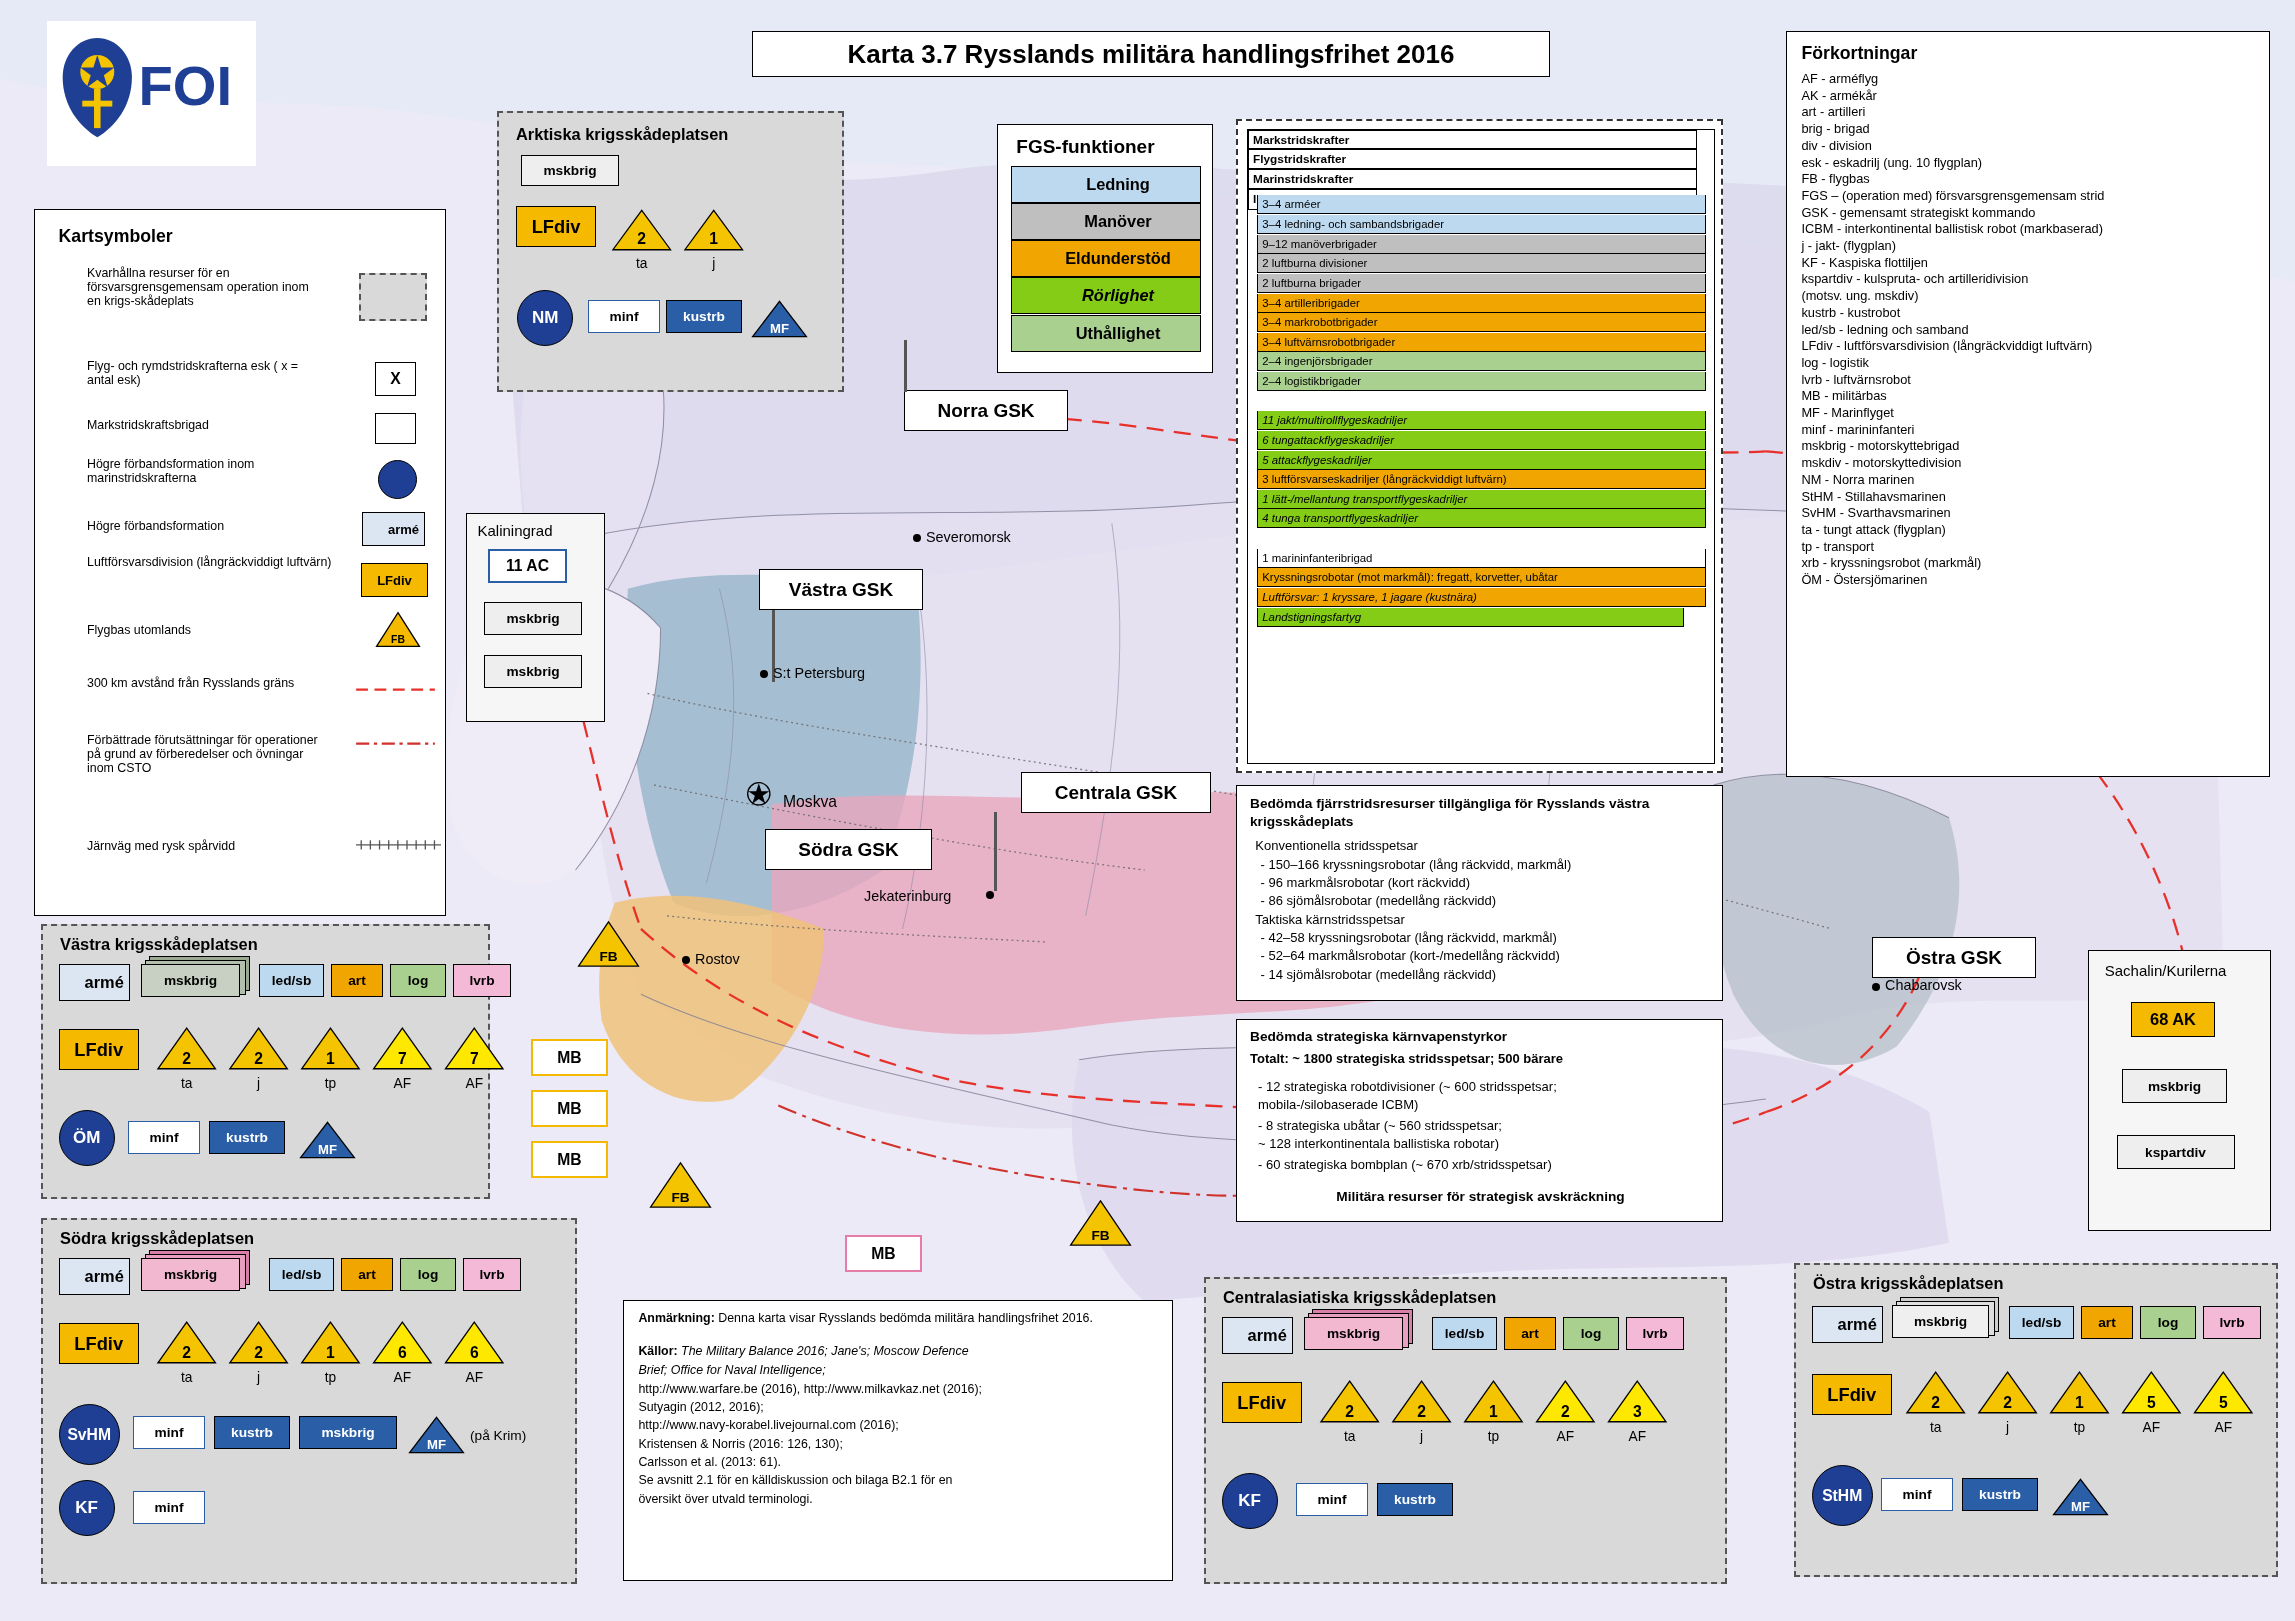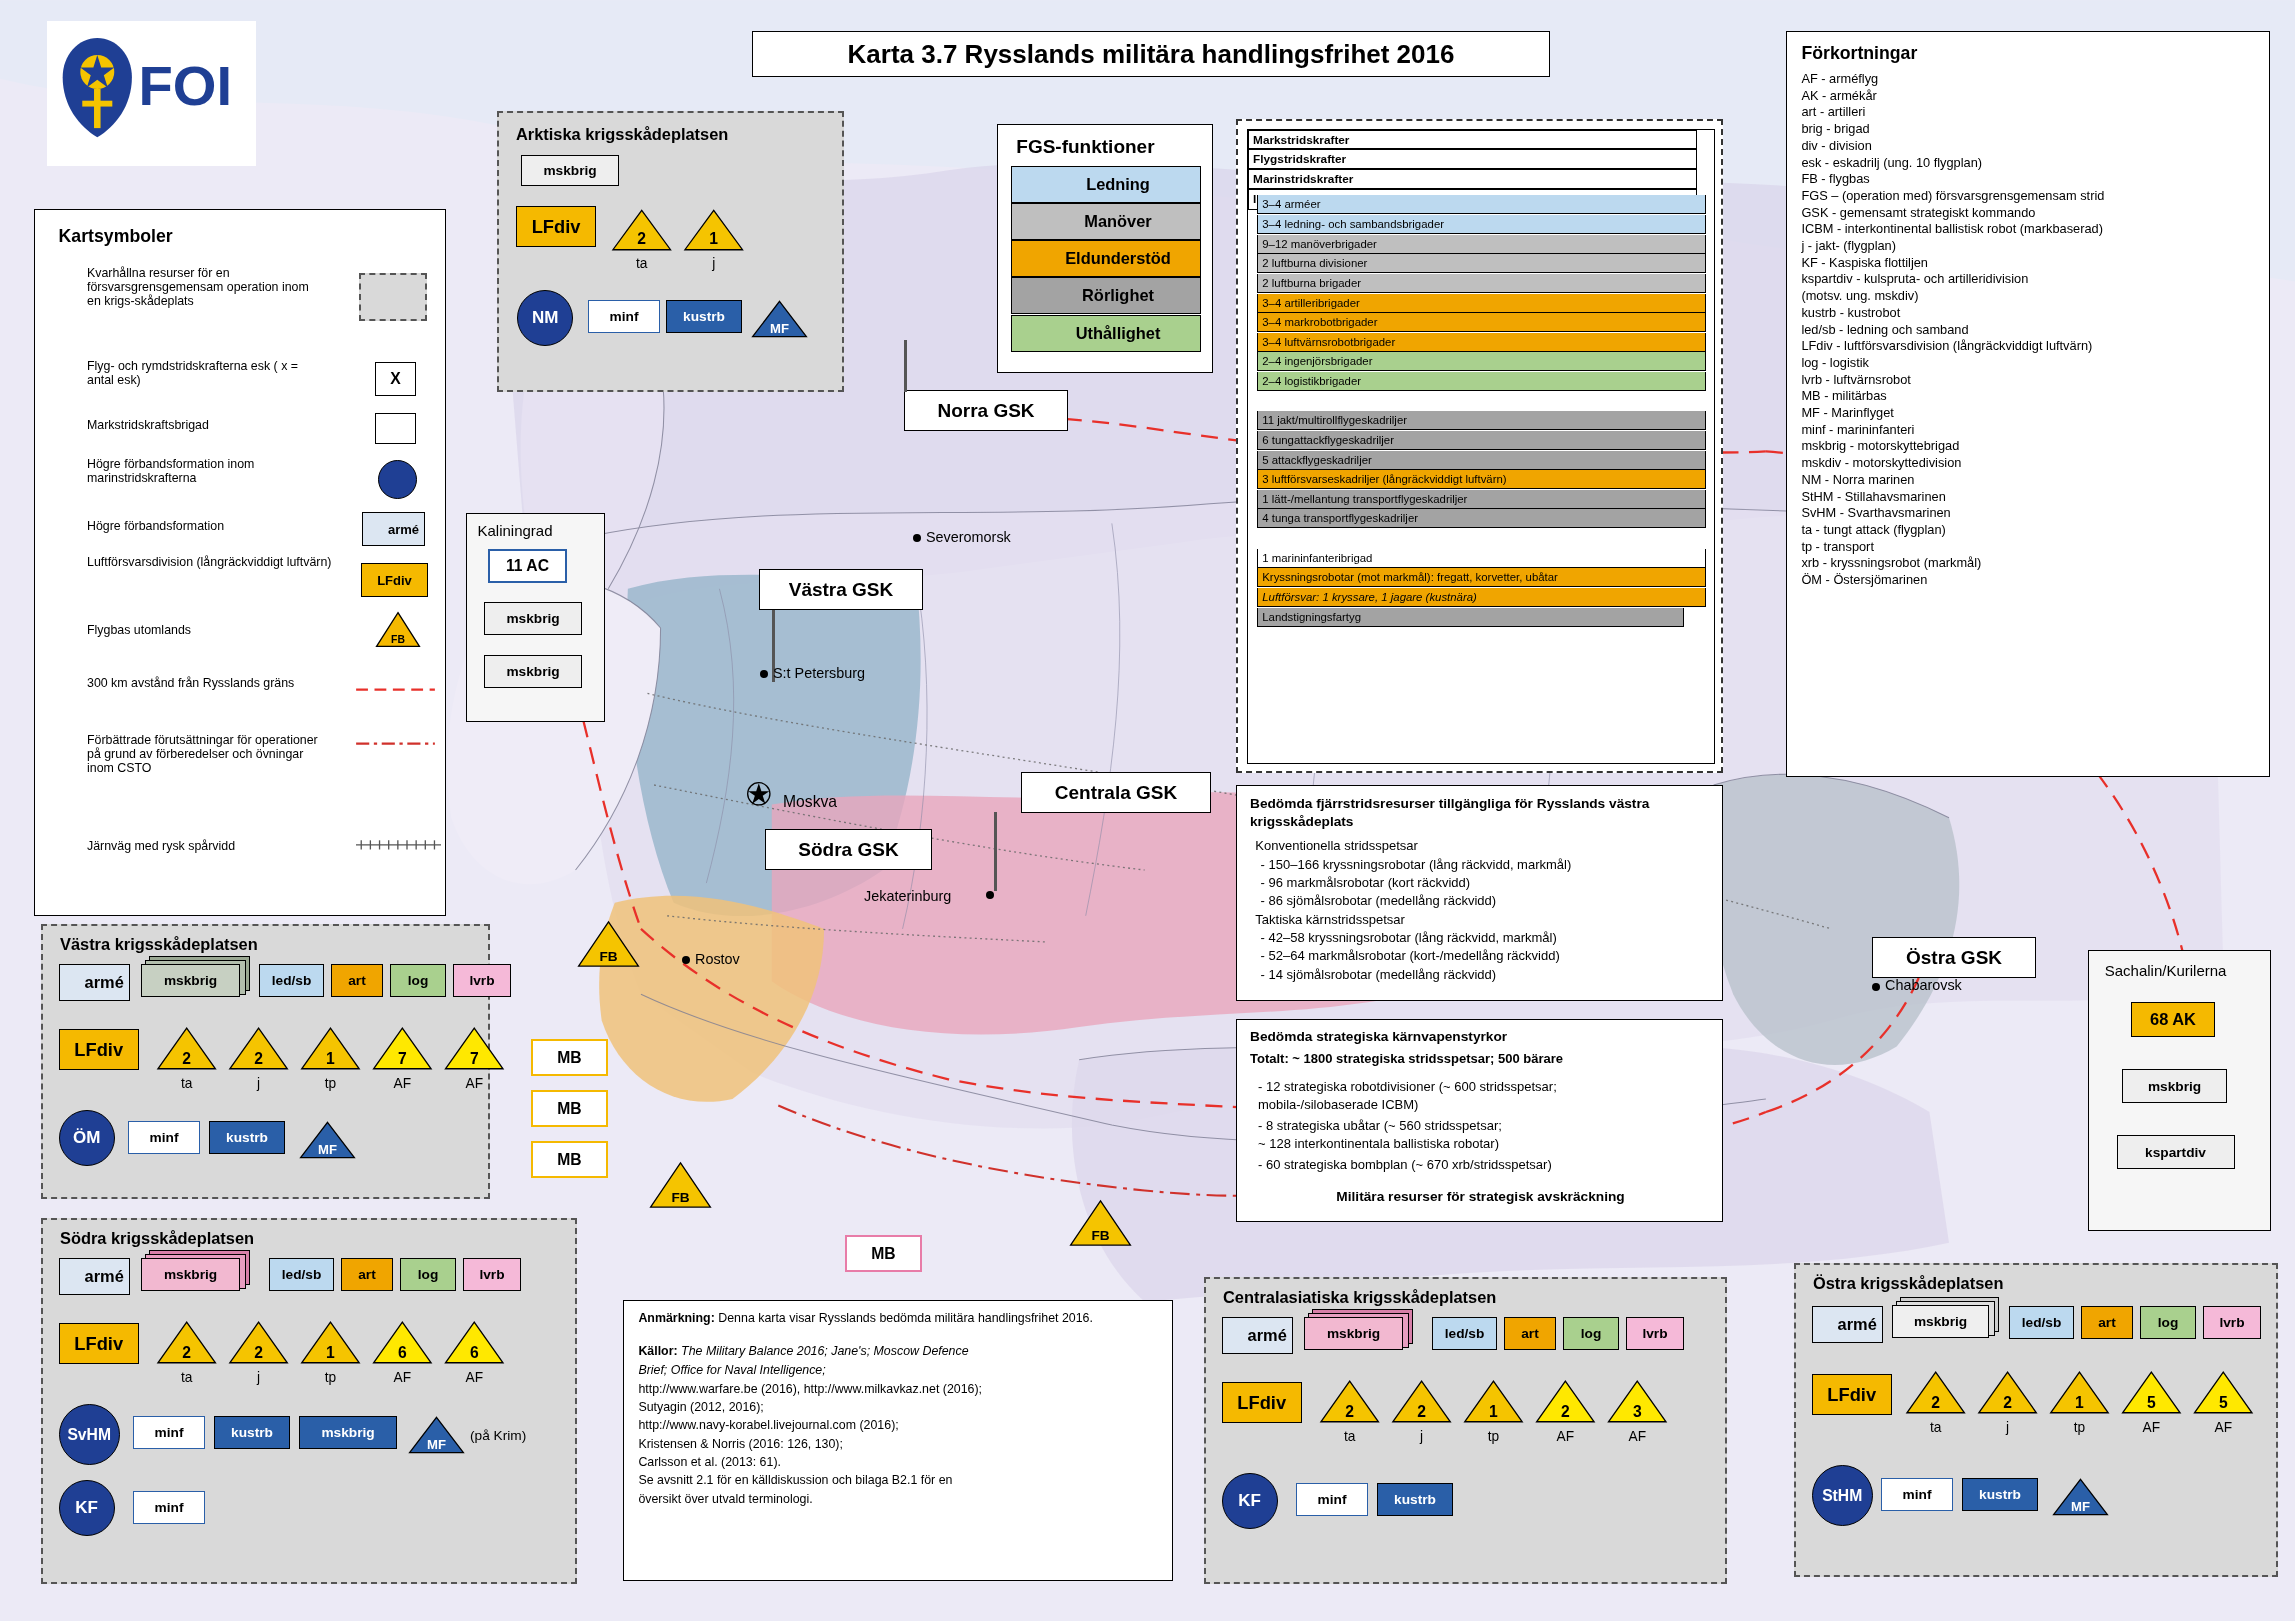--- a/index.html
+++ b/index.html
@@ -69,21 +69,21 @@
   }
   .opsec {
     box-sizing:border-box;
     border:0.7px solid #000;
     font-size:11.8px; font-weight:bold; padding-left:3.9px; display:flex; align-items:center;
     background:#fff;
   }
   .c-ledning { background:#bcd9ef; }
   .c-manover { background:#bfbfbf; }
   .c-eld { background:#f0a500; }
-  .c-rorlig { background:#a3a3a3; }
+  .c-rorlig { background:#84cc16;font-style:italic; }
   .c-uthall { background:#a9d08e; }
 
   .abbr-line { font-size:12.8px; line-height:16.7px; }
   .note-line { font-size:12.4px; line-height:16px; }
   .city-dot { position:absolute; width:7.9px; height:7.9px; background:#000; border-radius:50%; }
   .city-lbl { position:absolute; font-size:14.4px; }
   .leader { position:absolute; background:#555; }
 </style>
 </head>
 <body>

